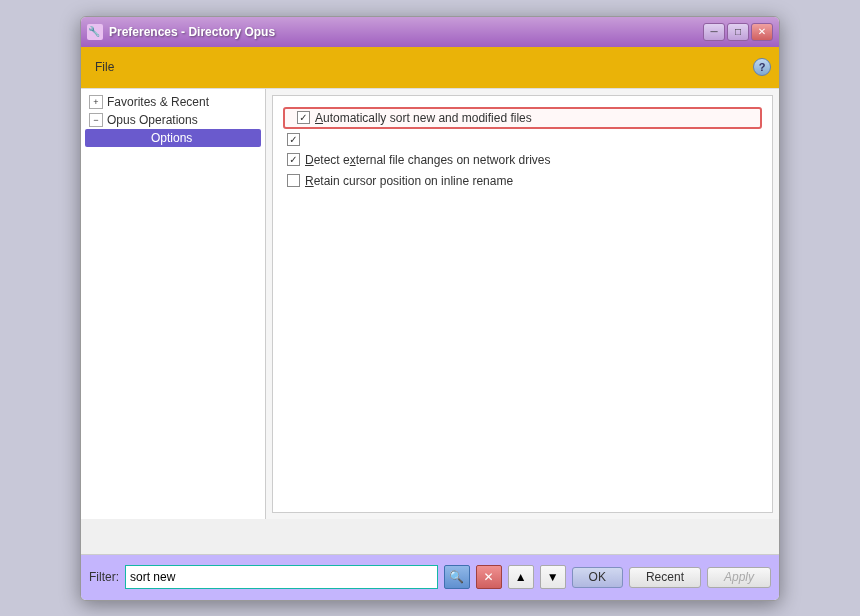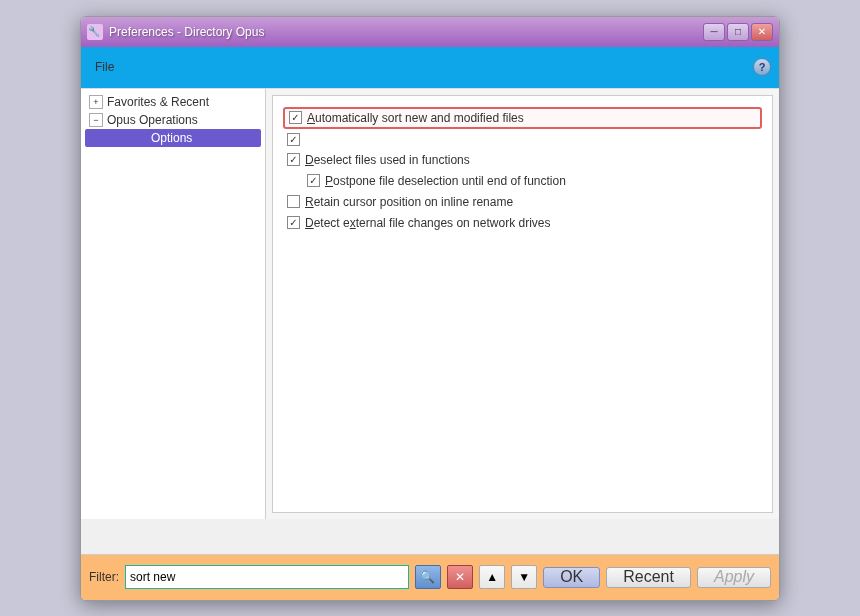--- a/index.html
+++ b/index.html
@@ -45,21 +45,21 @@
       border-radius: 2px;
       display: flex;
       align-items: center;
       justify-content: center;
       font-size: 10px;
     }
 
     .title-text {
       color: white;
       font-size: 12px;
-      font-weight: normal;
+      font-weight: bold;
       text-shadow: 1px 1px 2px rgba(0,0,0,0.4);
     }
 
     .title-buttons {
       display: flex;
       gap: 2px;
     }
 
     .title-btn {
       width: 22px;
@@ -74,21 +74,21 @@
       font-size: 10px;
       color: #333;
     }
 
     .title-btn.close {
       background: linear-gradient(to bottom, #f0a0a0, #d06060);
       color: white;
     }
 
     .menu-bar {
-      background: #0ea5e9;
+      background: #eab308;
       border-bottom: 1px solid #ddd;
       display: flex;
       align-items: center;
       justify-content: space-between;
       padding: 2px 8px;
       height: 42px;
     }
 
     .menu-item {
       font-size: 12px;
@@ -172,21 +172,21 @@
       display: flex;
       align-items: center;
       padding: 3px 4px;
       margin: 1px 0;
     }
 
     .option-row.highlighted {
       border: 2px solid #e06060;
       border-radius: 3px;
       background: #fff8f8;
-      padding: 2px 4px;
+      padding: 2px 12px;
     }
 
     .option-row.indented {
       margin-left: 20px;
     }
 
     .checkbox {
       width: 13px;
       height: 13px;
       border: 1px solid #888;
@@ -213,21 +213,21 @@
       font-size: 12px;
       color: #333;
       cursor: pointer;
     }
 
     .option-label u {
       text-decoration: underline;
     }
 
     .bottom-bar {
-      background: #fdba74;
+      background: #c4b5fd;
       border-top: 1px solid #ccc;
       padding: 6px 8px;
       display: flex;
       align-items: center;
       gap: 6px;
       height: 46px;
       margin-top: 35px;
     }
 
     .filter-label {
@@ -275,21 +275,21 @@
       display: flex;
       gap: 6px;
       margin-left: auto;
     }
 
     .btn {
       height: 21px;
       padding: 0 16px;
       border: 1px solid #aaa;
       background: linear-gradient(to bottom, #f8f8f8, #e0e0e0);
-      font-size: 16px;
+      font-size: 12px;
       cursor: pointer;
       border-radius: 3px;
       color: #333;
     }
 
     .btn.ok {
       background: linear-gradient(to bottom, #d0d8f0, #b0b8e0);
       border-color: #8090c0;
     }
 
@@ -342,38 +342,30 @@
 
       <div class="option-row highlighted">
         <div class="checkbox checked"></div>
         <span class="option-label"><u>A</u>utomatically sort new and modified files</span>
       </div>
 
       <div class="option-row">
         <div class="checkbox checked"></div>
       </div>
 
+
+
       <div class="option-row">
         <div class="checkbox checked"></div>
-        <span class="option-label"><u>D</u>eselect files used in functions</span>
-      </div>
-
-      <div class="option-row indented">
-        <div class="checkbox checked"></div>
-        <span class="option-label"><u>P</u>ostpone file deselection until end of function</span>
+        <span class="option-label"><u>D</u>etect e<u>x</u>ternal file changes on network drives</span>
       </div>
 
       <div class="option-row">
         <div class="checkbox unchecked"></div>
         <span class="option-label"><u>R</u>etain cursor position on inline rename</span>
-      </div>
-
-      <div class="option-row">
-        <div class="checkbox checked"></div>
-        <span class="option-label"><u>D</u>etect e<u>x</u>ternal file changes on network drives</span>
       </div>
 
     </div>
   </div>
 
   <div class="bottom-bar">
     <span class="filter-label">Filter:</span>
     <input class="filter-input" type="text" value="sort new" style="">
     <div class="icon-btn blue">🔍</div>
     <div class="icon-btn red">✕</div>

